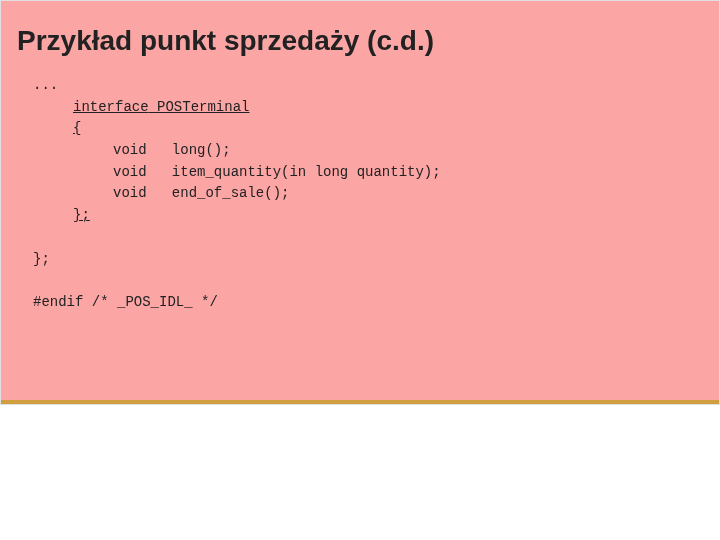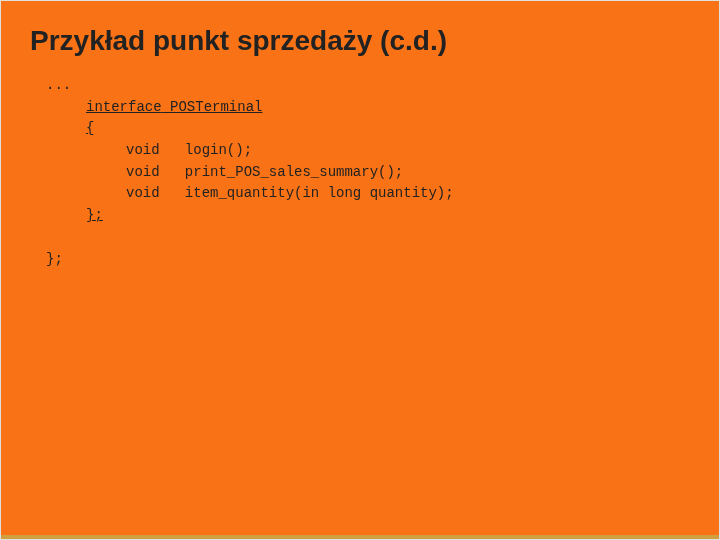--- a/index.html
+++ b/index.html
@@ -11,23 +11,23 @@
     body {
       width: 720px;
       height: 540px;
       background: #ffffff;
       font-family: Arial, sans-serif;
       overflow: hidden;
     }
 
     .slide-container {
       width: 720px;
-      height: 540px;
-      background: #f97316;
-      padding: 24px 32px 20px 29px;
+      height: 405px;
+      background: #fca5a5;
+      padding: 24px 32px 20px 16px;
       position: relative;
       border: 1px solid #e0e0e0;
     }
 
     .title {
       font-size: 28px;
       font-weight: bold;
       color: #222222;
       margin-bottom: 18px;
       letter-spacing: 0;
@@ -68,23 +68,24 @@
 <body>
 
 <div class="slide-container">
 
   <div class="title">Przykład punkt sprzedaży (c.d.)</div>
 
   <div class="code-block">
     <span class="code-line">...</span>
     <span class="code-line indent1"><span>interface</span> <span>POSTerminal</span></span>
     <span class="code-line indent1">{</span>
-    <span class="code-line indent2"><span>void</span>   <span>login();</span></span>
-    <span class="code-line indent2"><span>void</span>   <span>print_POS_sales_summary();</span></span>
+    <span class="code-line indent2"><span>void</span>   <span>long();</span></span>
     <span class="code-line indent2"><span>void</span>   <span>item_quantity(in long quantity);</span></span>
+    <span class="code-line indent2"><span>void</span>   <span>end_of_sale();</span></span>
     <span class="code-line indent1">};</span>
     <br>
     <span class="code-line">};</span>
     <br>
+    <span class="code-line">#endif /* _POS_IDL_ */</span>
   </div>
 
   <div class="bottom-border"></div>
 </div>
 
 </body></html>

